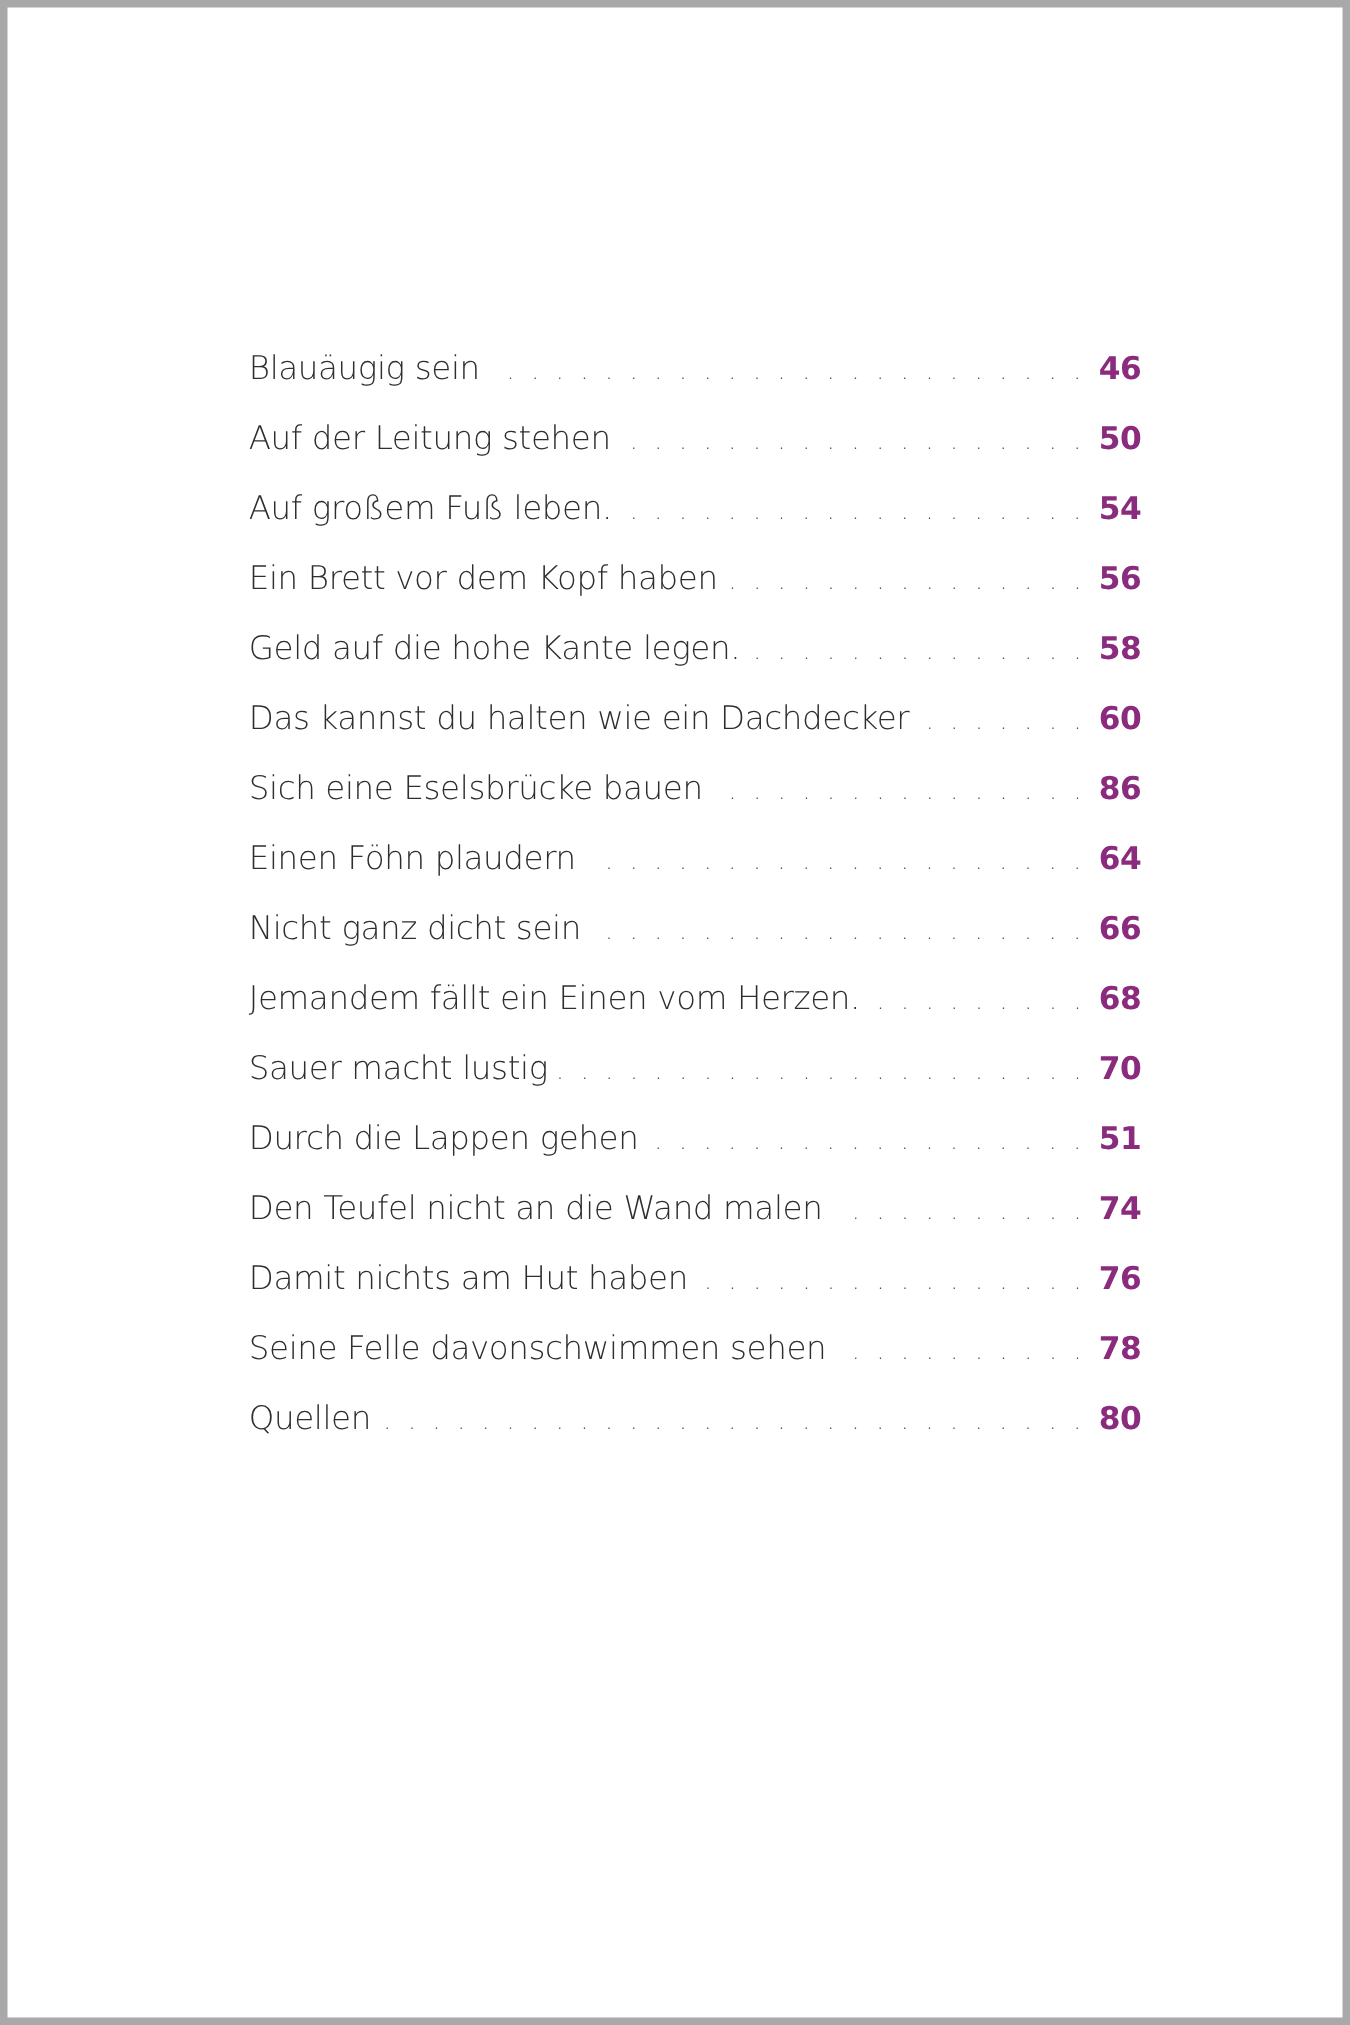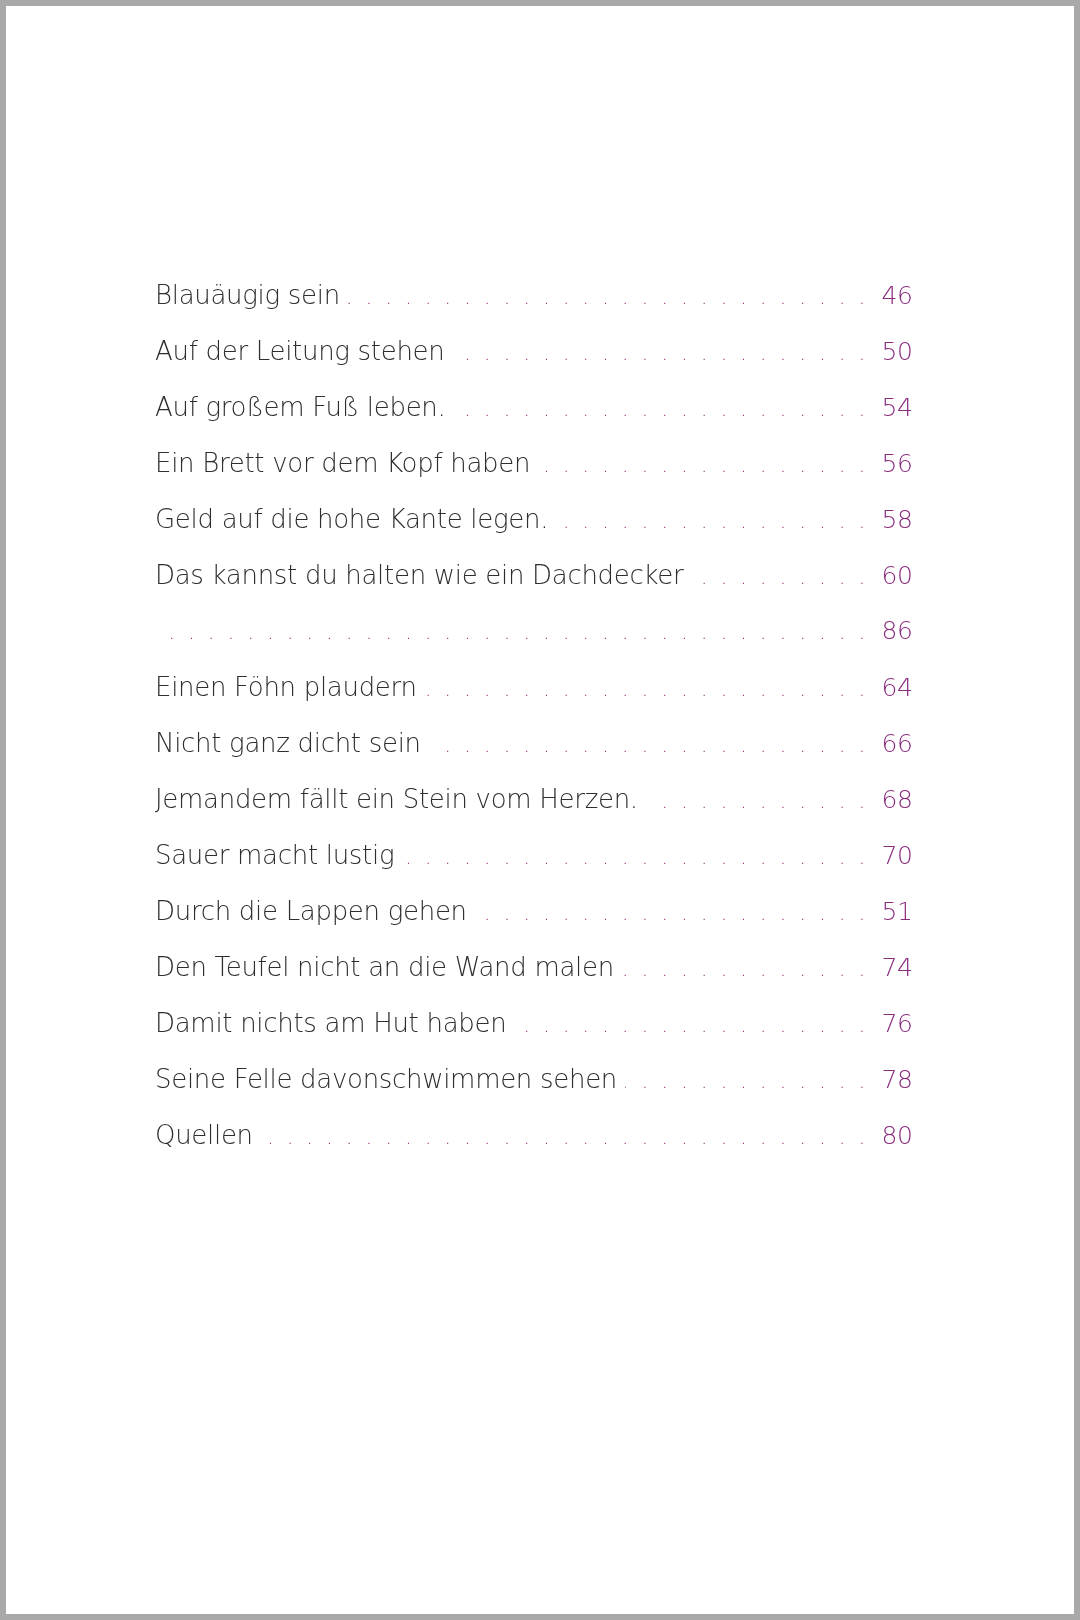--- a/index.html
+++ b/index.html
@@ -12,31 +12,31 @@
     position: absolute; left: 6px; top: 6px; right: 6px; bottom: 6px;
     background: #ffffff;
   }
   .toc {
     position: absolute; left: 149px; top: 274px; width: 760px;
   }
   .row {
     display: flex; align-items: baseline; height: 56px;
     font-size: 26px; font-weight: 300; letter-spacing: -0.3px;
   }
-  .title { color: #2e2e2e; white-space: nowrap; padding-right: 8px; }
+  .title { color: #2e2e2e; white-space: nowrap; padding-right: 8px; margin-left: 44px; }
   .leader {
     flex: 1; overflow: hidden; white-space: nowrap; color: #8b2b7e;
     font-size: 20px; letter-spacing: 0; direction: rtl; text-align: left;
     margin-right: 14px;
   }
   .leader::before {
     content: ". . . . . . . . . . . . . . . . . . . . . . . . . . . . . . . . . . . . . . . . . . . .";
     word-spacing: 7px;
   }
-  .page-num { color: #8b2b7e; width: 36px; text-align: center; font-size: 25px; }
+  .page-num { color: #8b2b7e; width: 36px; text-align: left; font-size: 25px; font-weight: bold; }
 </style>
 </head>
 <body>
 
 <div class="page">
   <div class="toc">
     <div class="row">
         <span class="title">Blauäugig sein</span>
         <span class="leader"></span>
         <span class="page-num">46</span>
@@ -60,35 +60,36 @@
         <span class="title">Geld auf die hohe Kante legen.</span>
         <span class="leader"></span>
         <span class="page-num">58</span>
       </div>
     <div class="row">
         <span class="title">Das kannst du halten wie ein Dachdecker</span>
         <span class="leader"></span>
         <span class="page-num">60</span>
       </div>
     <div class="row">
+        <span class="title">Sich eine Eselsbrücke bauen</span>
         <span class="leader"></span>
         <span class="page-num">86</span>
       </div>
     <div class="row">
         <span class="title">Einen Föhn plaudern</span>
         <span class="leader"></span>
         <span class="page-num">64</span>
       </div>
     <div class="row">
         <span class="title">Nicht ganz dicht sein</span>
         <span class="leader"></span>
         <span class="page-num">66</span>
       </div>
     <div class="row">
-        <span class="title">Jemandem fällt ein Stein vom Herzen.</span>
+        <span class="title">Jemandem fällt ein Einen vom Herzen.</span>
         <span class="leader"></span>
         <span class="page-num">68</span>
       </div>
     <div class="row">
         <span class="title">Sauer macht lustig</span>
         <span class="leader"></span>
         <span class="page-num">70</span>
       </div>
     <div class="row">
         <span class="title">Durch die Lappen gehen</span>

